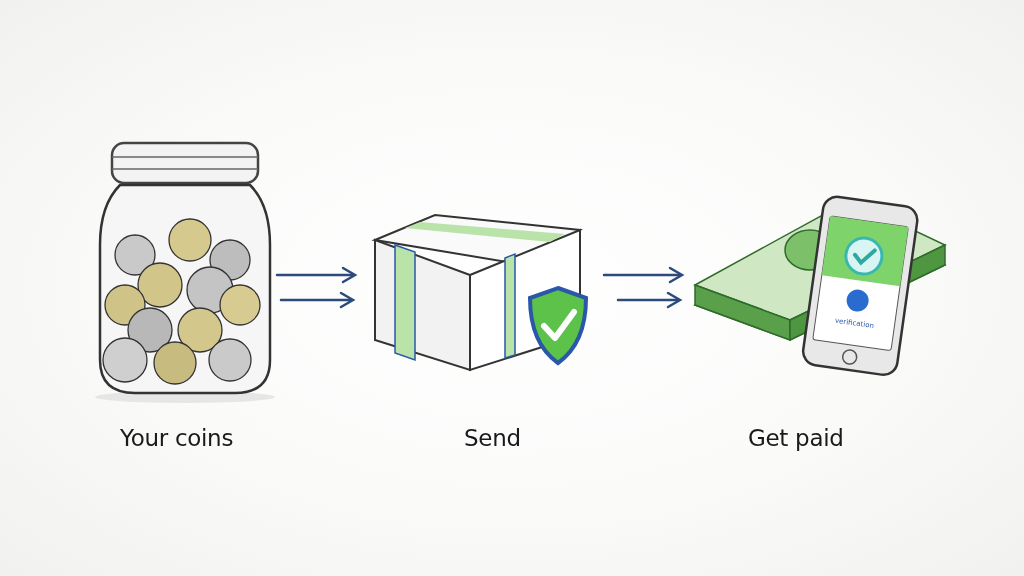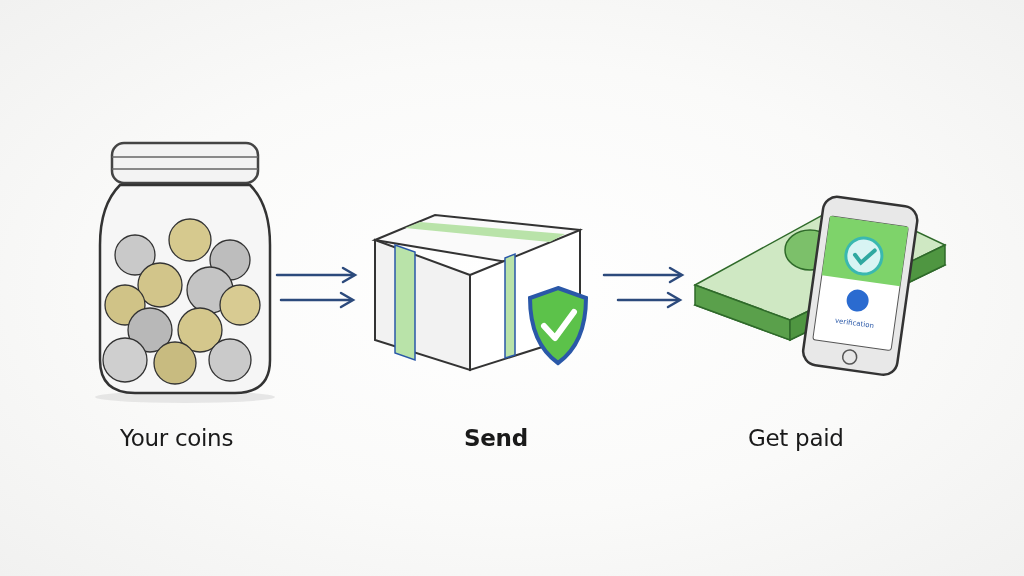--- a/index.html
+++ b/index.html
@@ -50,21 +50,21 @@
   <polygon points="10,40 105,75 105,170 10,140" fill="#f2f2f2" stroke="#333" stroke-width="2"></polygon>
   <polygon points="105,75 215,30 215,135 105,170" fill="#ffffff" stroke="#333" stroke-width="2"></polygon>
   <polygon points="40,28 55,22 200,34 185,42" fill="#b9e3a9"></polygon>
   <polygon points="30,45 50,52 50,160 30,153" fill="#b9e3a9" stroke="#2a58a8" stroke-width="1.5"></polygon>
   <polygon points="140,58 150,54 150,155 140,158" fill="#b9e3a9" stroke="#2a58a8" stroke-width="1.5"></polygon>
   <g transform="translate(163,88)">
     <path d="M30 0 L58 10 Q58 55 30 75 Q2 55 2 10 Z" fill="#5cc24a" stroke="#2a58a8" stroke-width="4"></path>
     <polyline points="16,38 27,50 46,24" fill="none" stroke="#fff" stroke-width="6" stroke-linecap="round" stroke-linejoin="round"></polyline>
   </g>
 </svg>
-<div class="label" style="left:464px;top:425px;font-weight:bold;">Send</div>
+<div class="label" style="left:464px;top:425px;">Send</div>
 
 <svg style="left:602px;top:265px;" width="85" height="45">
   <g stroke="#2c4a7c" stroke-width="2.5" fill="none" stroke-linecap="round">
     <line x1="2" y1="10" x2="78" y2="10"></line>
       <polyline points="68,3 80,10 68,17"></polyline>
     <line x1="16" y1="35" x2="76" y2="35"></line>
       <polyline points="66,28 78,35 66,42"></polyline>
   </g>
 </svg>
 

